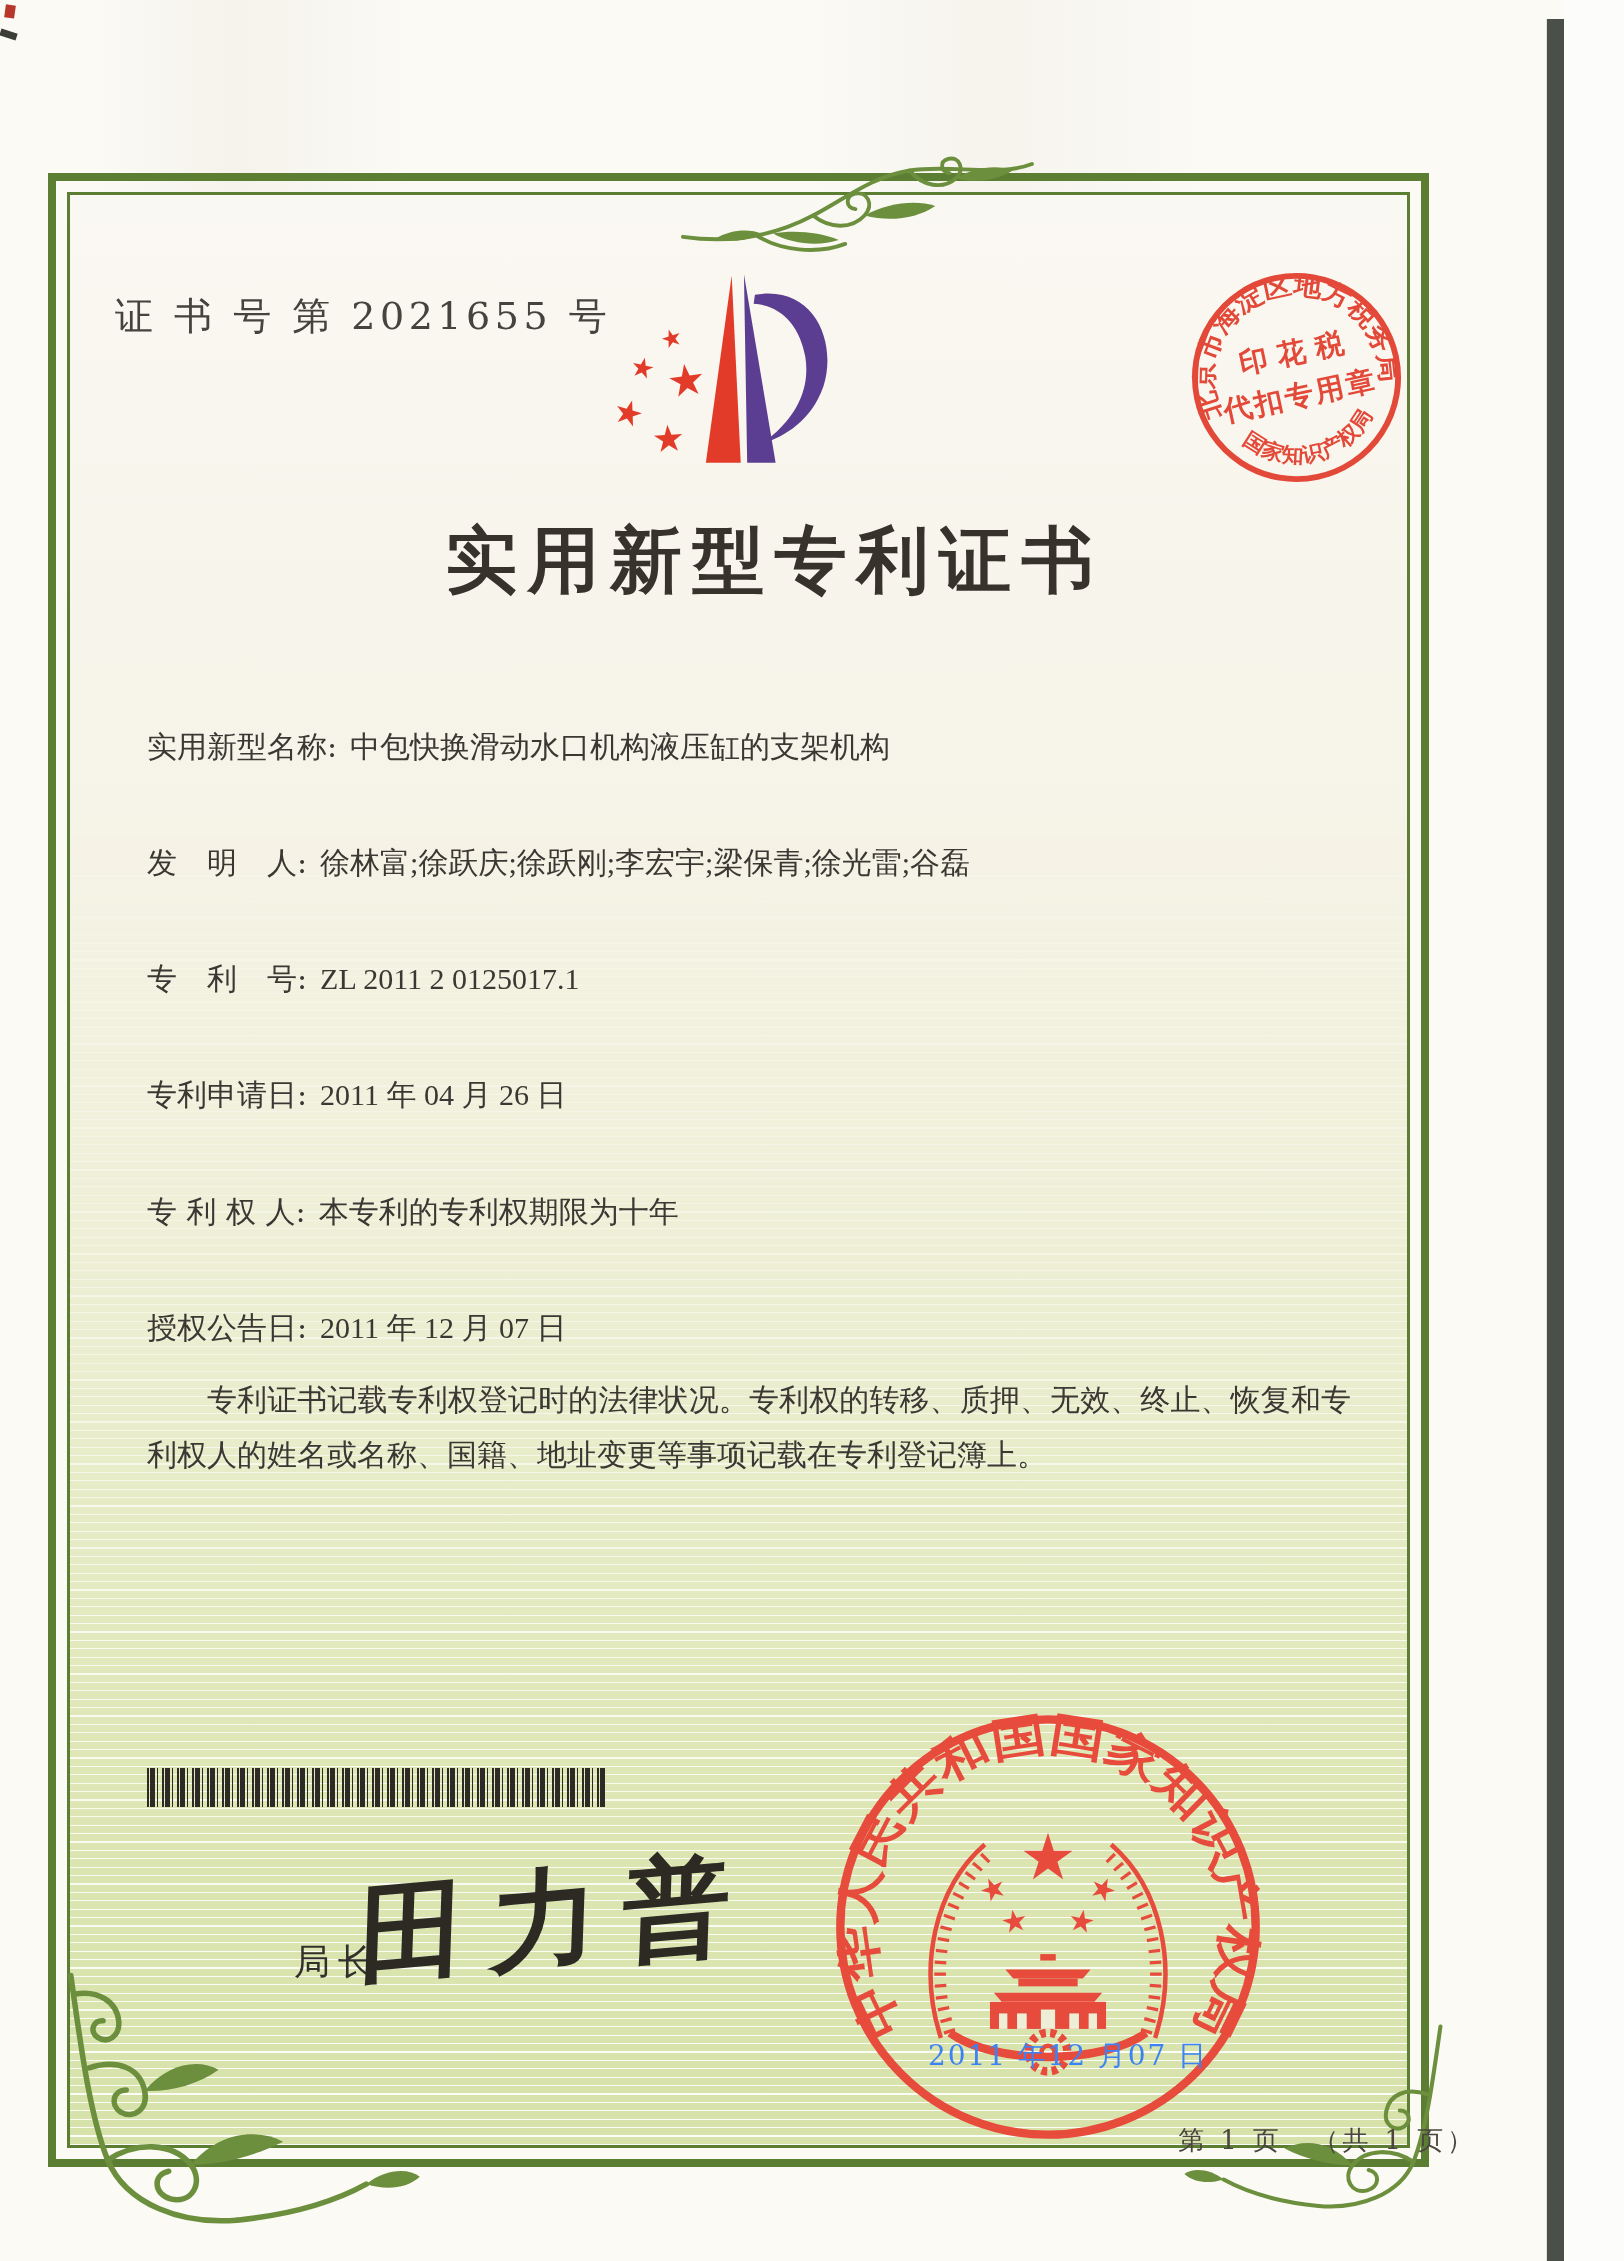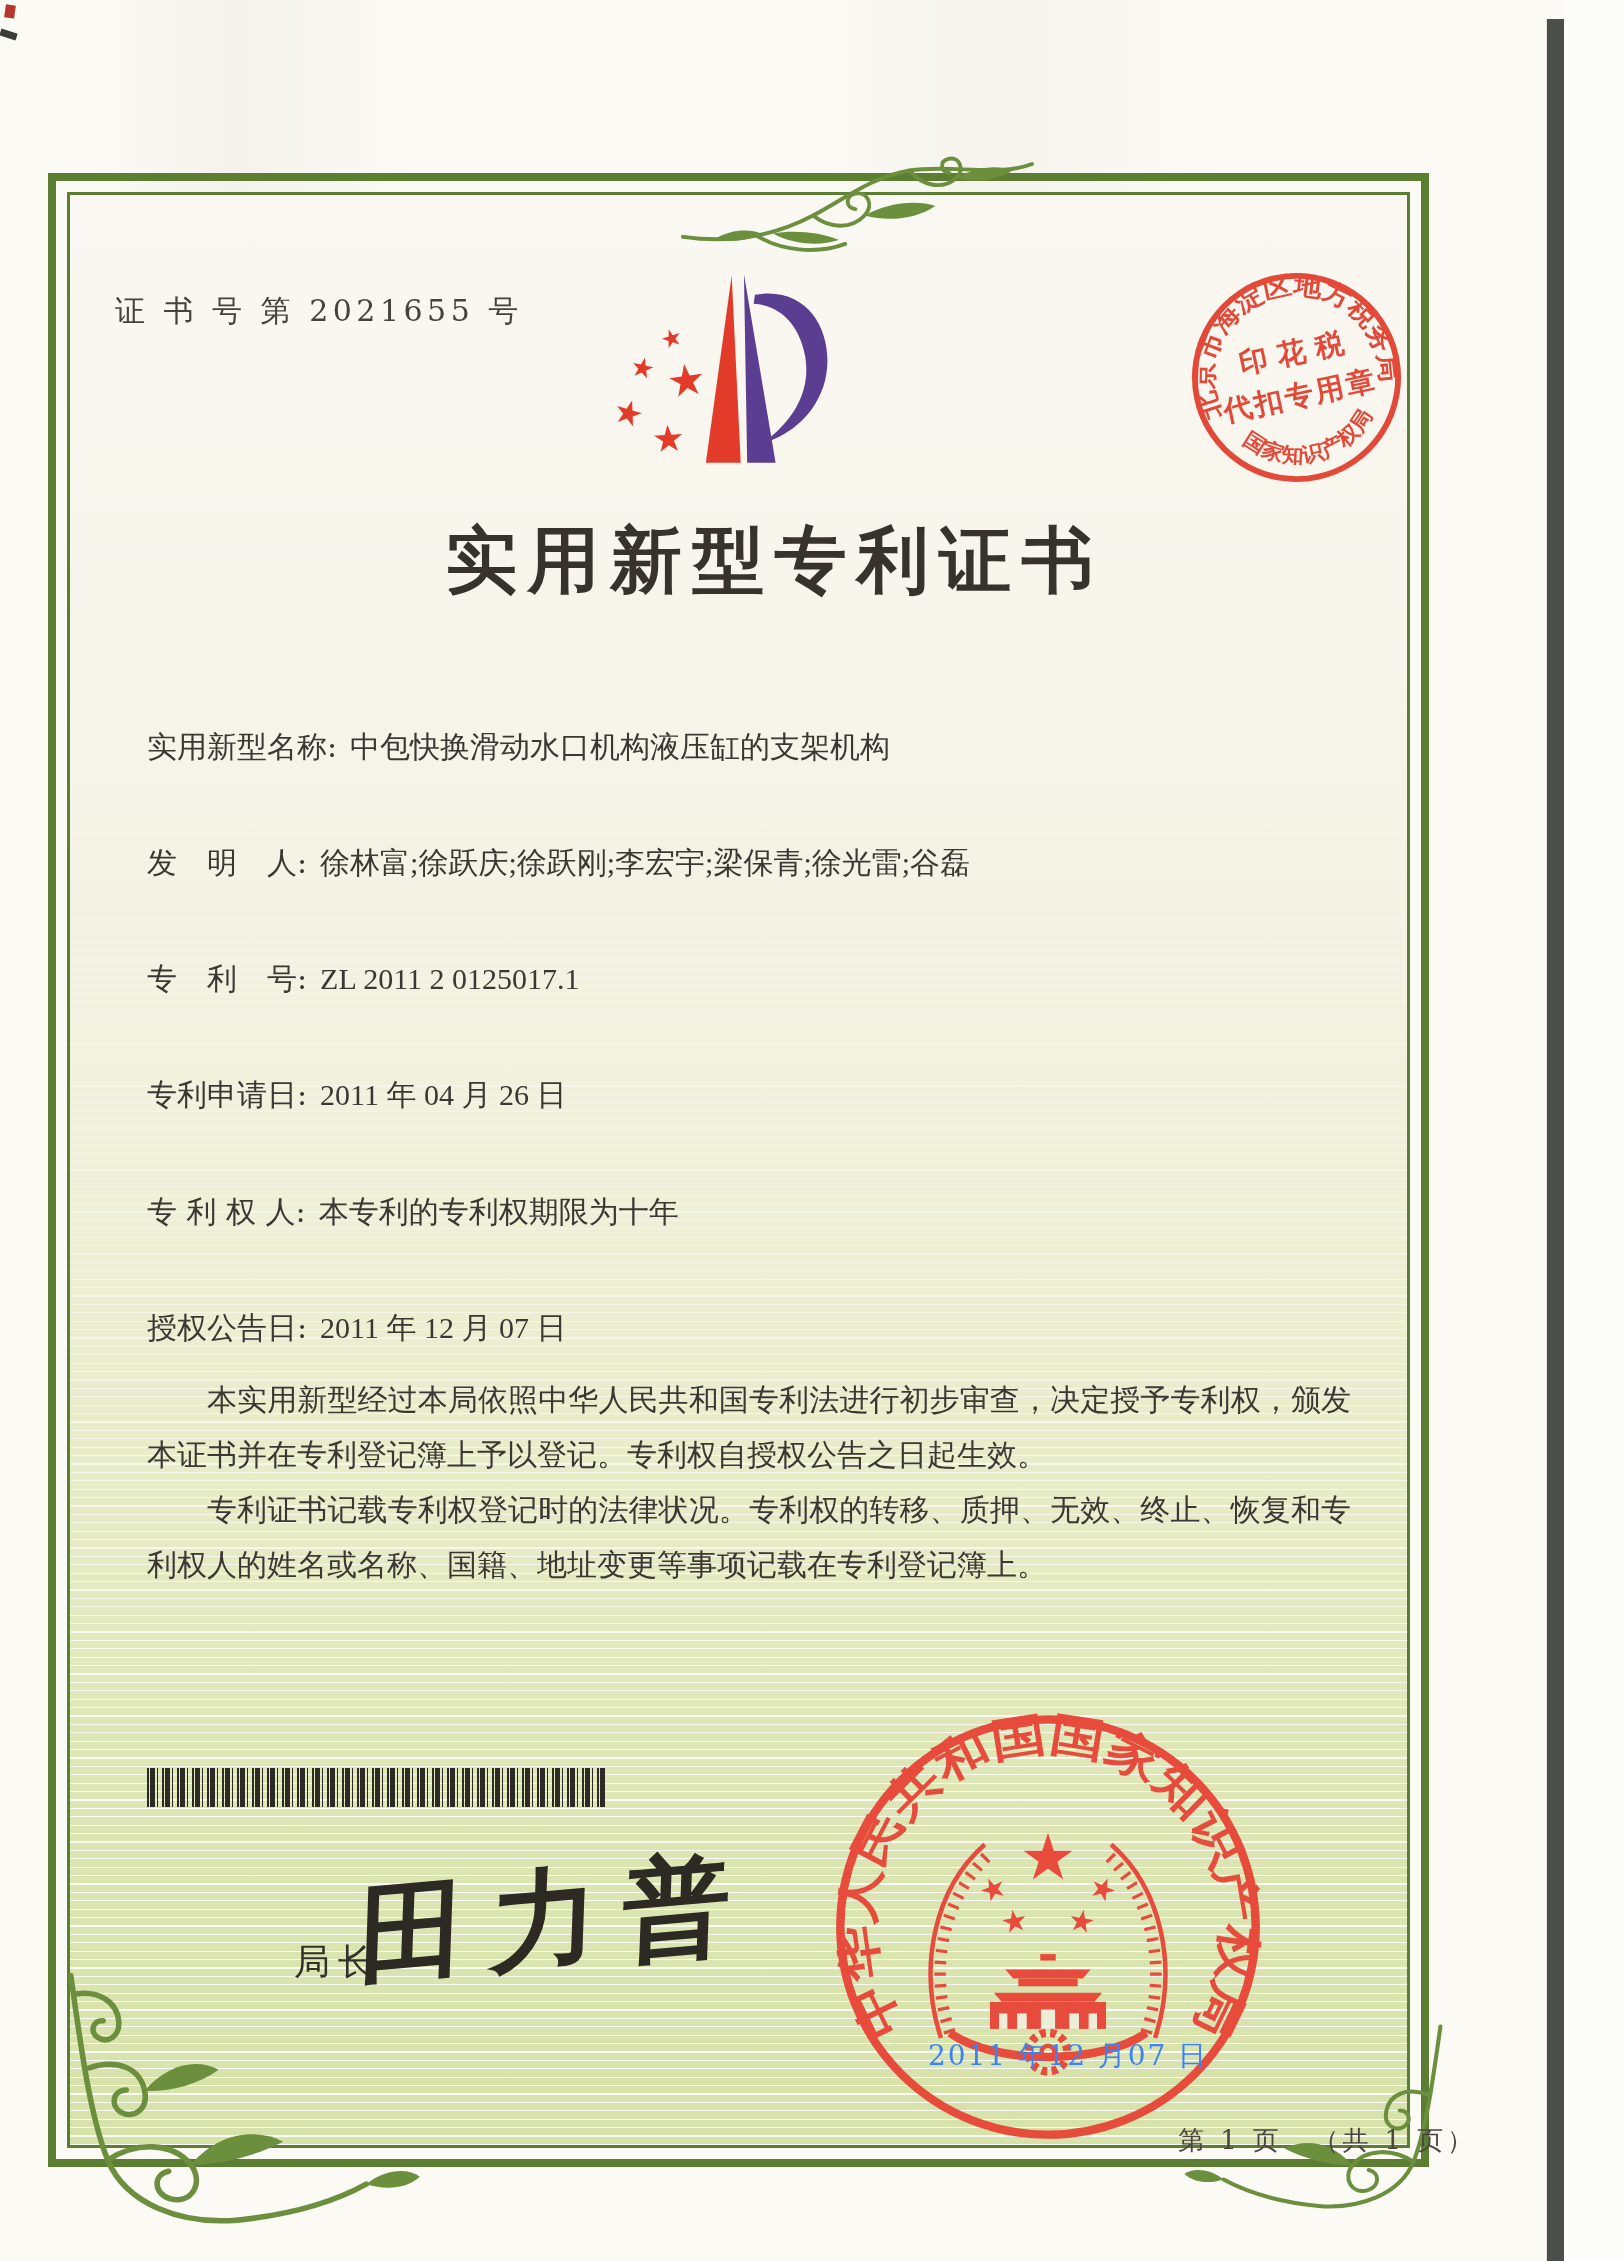--- a/index.html
+++ b/index.html
@@ -20,21 +20,21 @@
   
   .border-outer{left:48px;top:173px;width:1365px;height:1978px;border:8.4px solid #5c7e33;}
   .border-inner{position:absolute;left:11px;top:11px;right:11px;bottom:11px;border:3.2px solid #5c7e33;overflow:hidden;}
   .tint{position:absolute;inset:0;
     background:linear-gradient(180deg,#faf8f2 0%,#f6f3e8 30%,#f0f0da 50%,#e7ecc8 66%,#dde6b4 82%,#d6e2aa 100%);}
   .waves{position:absolute;inset:0;
     background:repeating-linear-gradient(180deg,rgba(255,255,255,.9) 0 1.3px,rgba(255,255,255,0) 1.3px 8.4px);
     -webkit-mask-image:linear-gradient(180deg,rgba(0,0,0,0) 0%,rgba(0,0,0,.12) 30%,rgba(0,0,0,.45) 55%,rgba(0,0,0,.85) 75%,#000 100%);
     mask-image:linear-gradient(180deg,rgba(0,0,0,0) 0%,rgba(0,0,0,.12) 30%,rgba(0,0,0,.45) 55%,rgba(0,0,0,.85) 75%,#000 100%);}
   
-  .cert-number{left:115px;top:291px;font-size:30px;letter-spacing:4.5px;color:#46423d;white-space:nowrap;text-align:right;}
+  .cert-number{left:115px;top:291px;font-size:38px;letter-spacing:4.5px;color:#46423d;white-space:nowrap;text-align:right;}
   .title{left:0;top:513px;width:1477px;text-align:center;font-size:72px;font-weight:bold;letter-spacing:10.3px;color:#37322c;white-space:nowrap;padding-left:36px;}
   .frow{left:147px;width:1212px;font-size:30px;color:#3b3733;white-space:nowrap;}
   .frow .fvalue{margin-left:13px;font-family:Liberation Serif, serif;}
   .paras{left:147px;top:1372px;width:1204px;font-size:30px;line-height:55px;color:#3b3733;text-align:justify;}
   .paras p{margin:0;text-indent:2em;}
   .barcode{left:147px;top:1768px;width:459px;height:39px;
     background:repeating-linear-gradient(90deg,#2e2a26 0 1.9px,rgba(0,0,0,0) 1.9px 3.2px,#2e2a26 3.2px 7.7px,rgba(0,0,0,0) 7.7px 9.7px,#2e2a26 9.7px 11px,rgba(0,0,0,0) 11px 15px,#2e2a26 15px 17px,rgba(0,0,0,0) 17px 18px,#2e2a26 18px 22.6px,rgba(0,0,0,0) 22.6px 25px,#2e2a26 25px 26.4px,rgba(0,0,0,0) 26.4px 30px);}
   .signer{left:247px;top:1938px;font-size:36px;letter-spacing:7.7px;color:#33302b;margin-left:47px;}
   .signature{left:358px;top:1847px;font-size:108px;font-weight:600;letter-spacing:24.5px;color:#2d2923;
     transform:rotate(-5deg) skewX(-7deg);white-space:nowrap;}
@@ -162,21 +162,20 @@
   <span class="flabel">专利申请日:</span><span class="fvalue">2011 年 04 月 26 日</span>
 </div>
 <div class="abs frow" style="top:1192px">
   <span class="flabel">专 利 权 人:</span><span class="fvalue">本专利的专利权期限为十年</span>
 </div>
 <div class="abs frow" style="top:1308px">
   <span class="flabel">授权公告日:</span><span class="fvalue">2011 年 12 月 07 日</span>
 </div>
 
 <div class="abs paras">
-  <p>本实用新型经过本局依照中华人民共和国专利法进行初步审查，决定授予专利权，颁发本证书并在专利登记簿上予以登记。专利权自授权公告之日起生效。</p>
   <p>专利证书记载专利权登记时的法律状况。专利权的转移、质押、无效、终止、恢复和专利权人的姓名或名称、国籍、地址变更等事项记载在专利登记簿上。</p>
 </div>
 
 <div class="abs barcode"></div>
 
 <div class="abs signer">局长</div>
 <div class="abs signature">田力普</div>
 
 <svg class="abs seal-main" viewBox="0 0 676 676">
   <defs>

